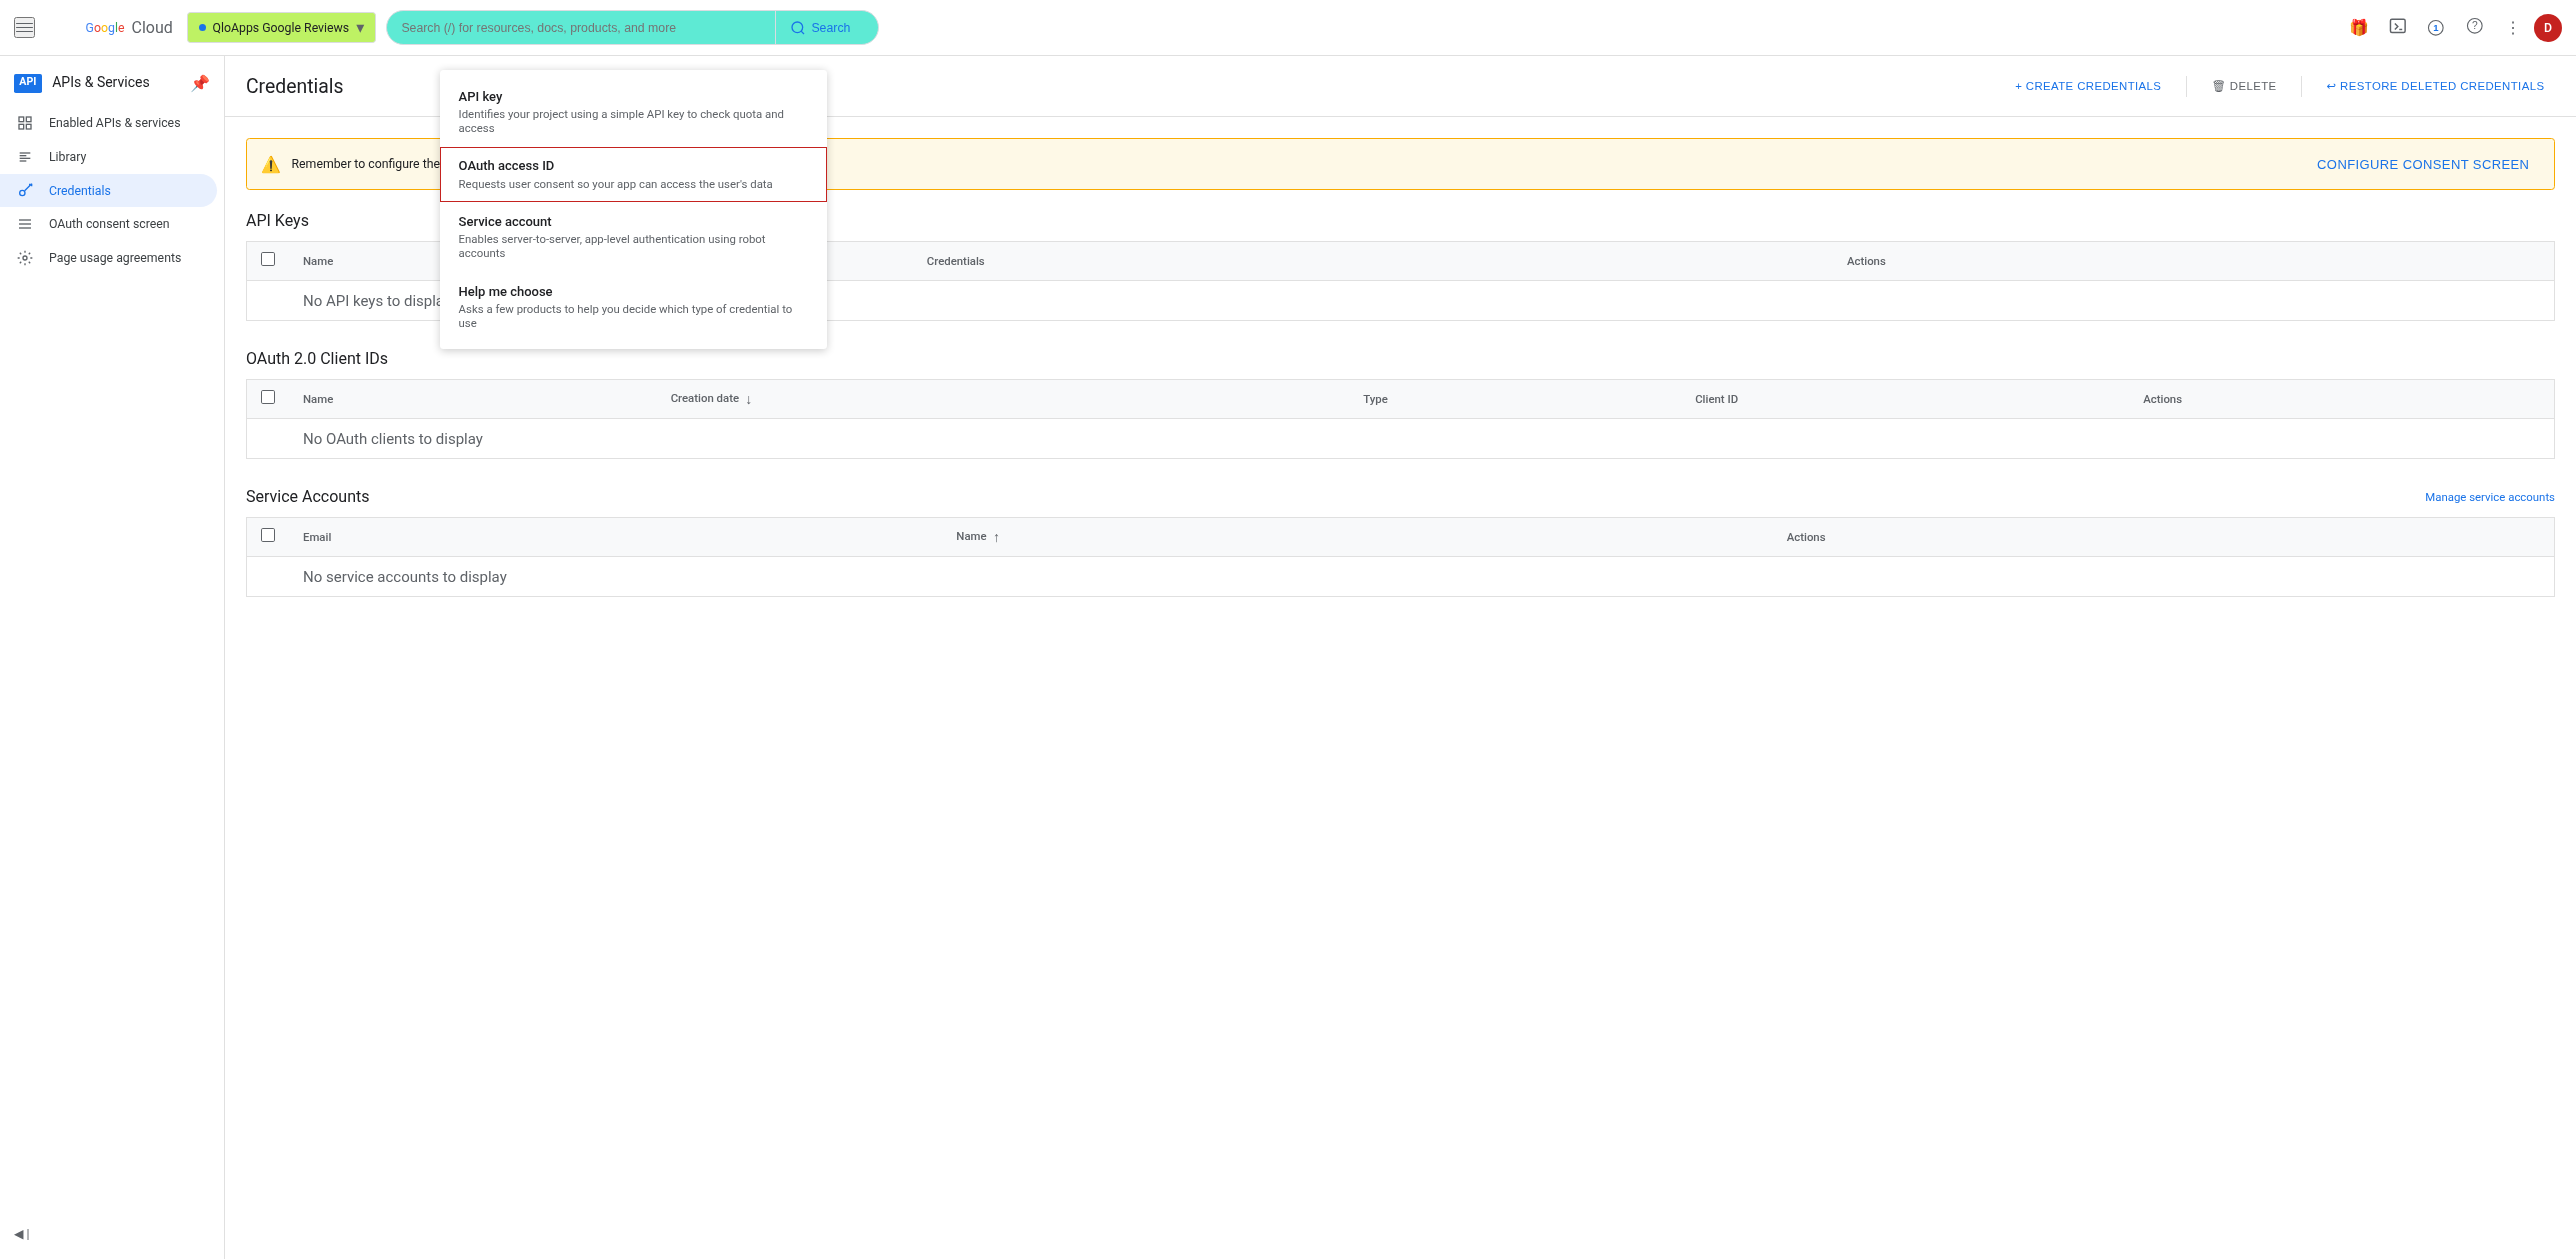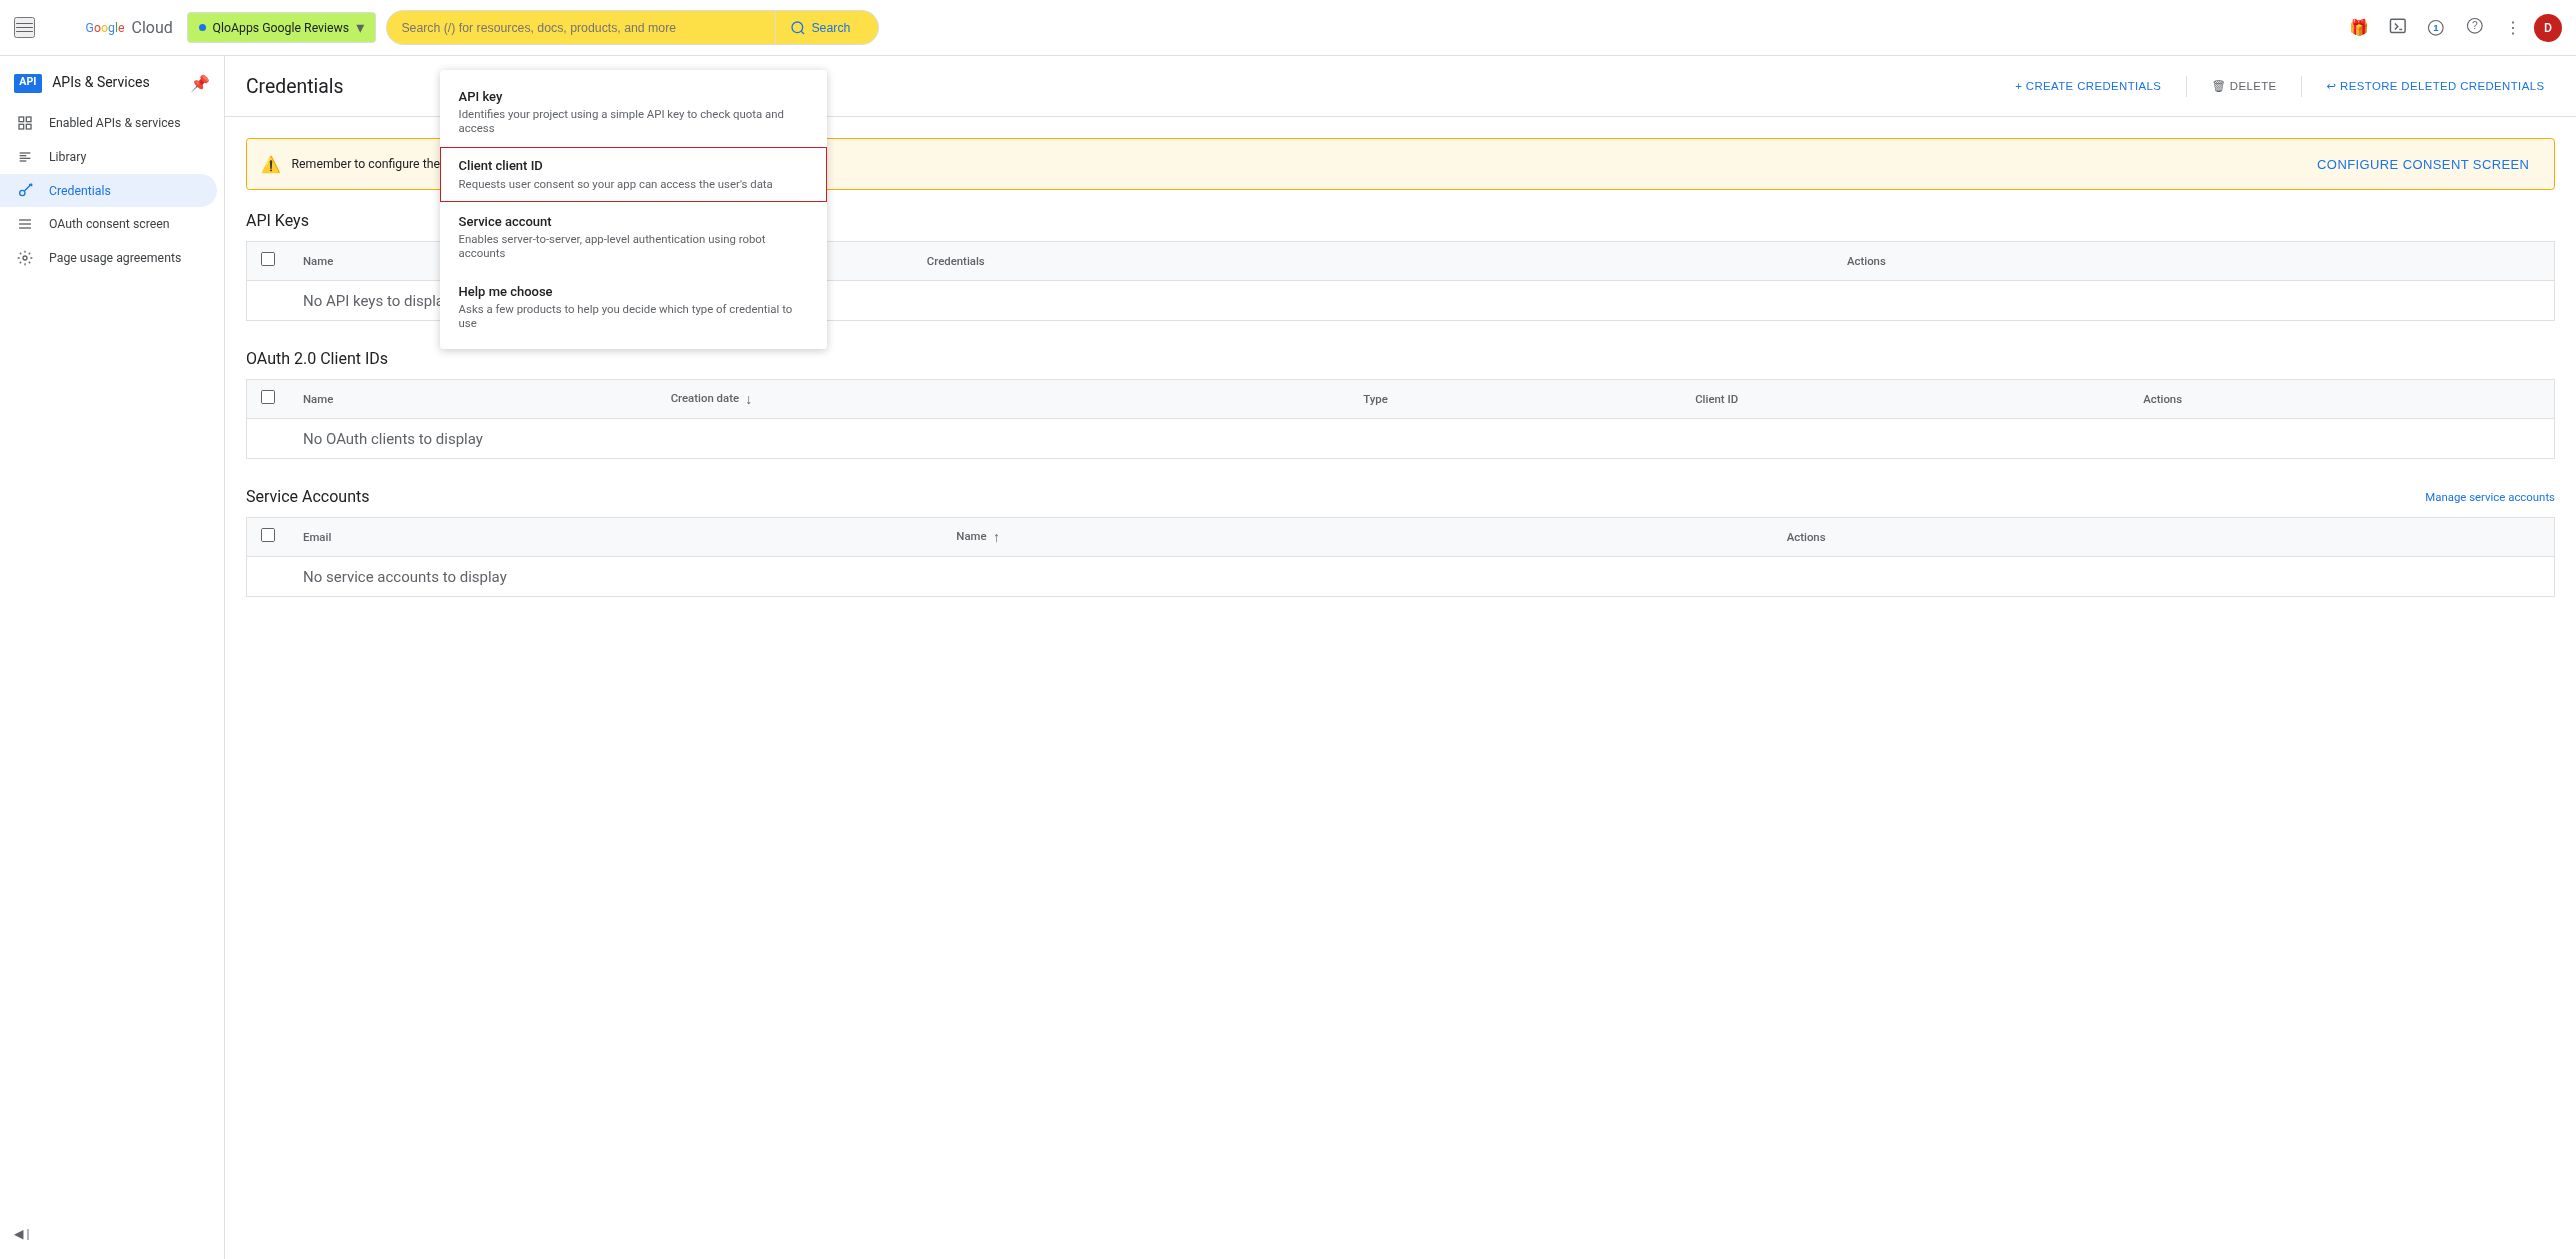--- a/index.html
+++ b/index.html
@@ -21,21 +21,21 @@
     .project-selector {
       display: flex; align-items: center; gap: 7px; padding: 5.3px 10.6px;
       border: 0.9px solid #dadce0; border-radius: 3.5px; cursor: pointer; background: #bef264;
       min-width: 176px;
     }
     .project-dot { width: 7px; height: 7px; background: #1a73e8; border-radius: 50%; }
     .project-name { font-size: 12.3px; color: #202124; flex: 1; }
     .dropdown-arrow { color: #5f6368; font-size: 16px; }
     .search-bar {
       flex: 1; display: flex; align-items: center; border: 0.9px solid #dadce0; border-radius: 21px;
-      padding: 0 14px; height: 35px; gap: 8px; background: #fde047; max-width: 493px;
+      padding: 0 14px; height: 35px; gap: 8px; background: #5eead4; max-width: 493px;
     }
     .search-bar input { border: none; background: transparent; outline: none; flex: 1; font-size: 12.3px; color: #202124; }
     .search-btn {
       display: flex; align-items: center; gap: 5.3px; padding: 0 14px; height: 35px;
       border: none; background: transparent; color: #1a73e8; font-size: 12.3px; font-weight: 500; cursor: pointer;
       border-left: 0.9px solid #dadce0;
     }
     .navbar-actions { display: flex; align-items: center; gap: 3.5px; margin-left: auto; }
     .nav-icon-btn { width: 35px; height: 35px; border-radius: 50%; border: none; background: transparent; cursor: pointer; display: flex; align-items: center; justify-content: center; color: #5f6368; font-size: 16px; }
     .notification-badge { position: relative; }
@@ -252,21 +252,21 @@
         <button class="header-btn">↩ RESTORE DELETED CREDENTIALS</button>
       </div>
     </div>
 
     <div class="dropdown-menu">
       <div class="dropdown-item">
         <div class="dropdown-item-title">API key</div>
         <div class="dropdown-item-desc">Identifies your project using a simple API key to check quota and access</div>
       </div>
       <div class="dropdown-item highlighted">
-        <div class="dropdown-item-title">Client client ID</div>
+        <div class="dropdown-item-title">OAuth access ID</div>
         <div class="dropdown-item-desc">Requests user consent so your app can access the user's data</div>
       </div>
       <div class="dropdown-item">
         <div class="dropdown-item-title">Service account</div>
         <div class="dropdown-item-desc">Enables server-to-server, app-level authentication using robot accounts</div>
       </div>
       <div class="dropdown-item">
         <div class="dropdown-item-title">Help me choose</div>
         <div class="dropdown-item-desc">Asks a few products to help you decide which type of credential to use</div>
       </div>

